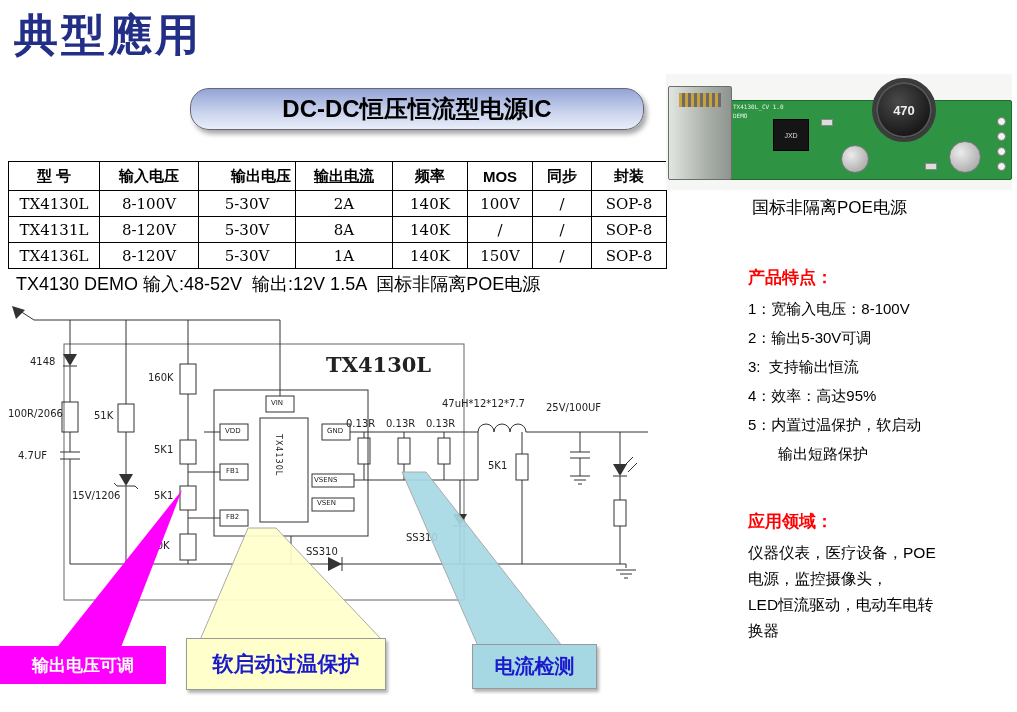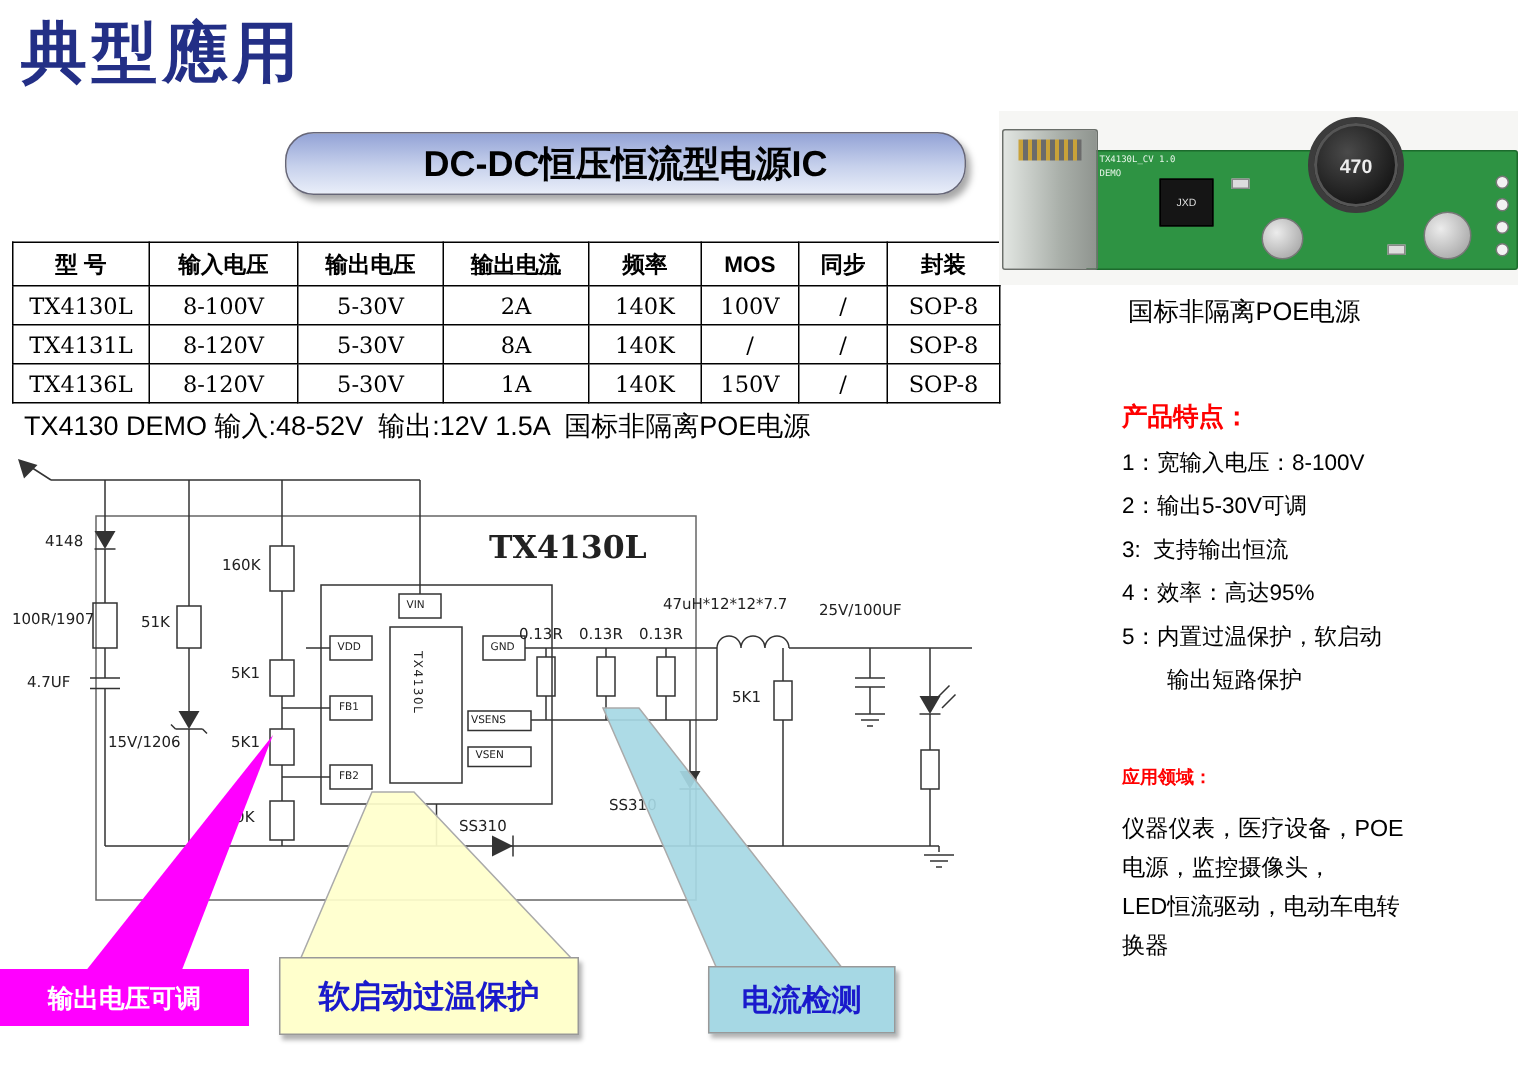--- a/index.html
+++ b/index.html
@@ -14,21 +14,21 @@
           background:linear-gradient(180deg,#93a3d6 0%,#c7d1ec 55%,#e9eef9 100%);
           box-shadow:3px 4px 5px rgba(0,0,0,0.35);
           display:flex;align-items:center;justify-content:center;
           font-size:24px;font-weight:bold;}
 
   table.spec-table{position:absolute;left:8px;top:161px;border-collapse:collapse;background:#fff;}
   .spec-table th,.spec-table td{border:1px solid #000;text-align:center;padding:1px 4px;}
   .spec-table th{font-size:15px;font-weight:bold;height:26px;}
   .spec-table td{font-size:15px;height:23px;font-family:"DejaVu Serif",serif;}
   .spec-table th:nth-child(1){width:82px;} .spec-table th:nth-child(2){width:90px;}
-  .spec-table th:nth-child(3){width:88px;} .spec-table th:nth-child(4){width:88px;text-decoration:underline;}
+  .spec-table th:nth-child(3){width:88px;text-align:right;} .spec-table th:nth-child(4){width:88px;text-decoration:underline;}
   .spec-table th:nth-child(5){width:66px;} .spec-table th:nth-child(6){width:56px;}
   .spec-table th:nth-child(7){width:50px;} .spec-table th:nth-child(8){width:66px;}
 
   .demo-line{position:absolute;left:16px;top:272px;font-size:18px;white-space:pre-wrap;}
 
   .schematic{position:absolute;left:8px;top:306px;width:650px;height:340px;z-index:1;}
   .schematic svg{position:absolute;left:0;top:0;}
   .sch-label{position:absolute;font-size:10px;color:#222;white-space:nowrap;
              font-family:"DejaVu Sans",sans-serif;}
   .sch-label.big{font-size:21px;font-weight:bold;font-family:"DejaVu Serif",serif;}
@@ -66,21 +66,21 @@
   .inductor{position:absolute;left:206px;top:4px;width:56px;height:56px;border-radius:50%;
             background:radial-gradient(circle at 40% 35%,#4a4a4a,#181818 70%);
             border:4px solid #3c3c3c;box-shadow:0 0 0 2px #555 inset;z-index:3;
             display:flex;align-items:center;justify-content:center;color:#eee;
             font-size:13px;font-weight:bold;}
   .photo-caption{position:absolute;left:752px;top:196px;font-size:17px;}
 
   .features-heading{position:absolute;left:748px;top:266px;color:#ff0000;font-weight:bold;font-size:17px;}
   .features-list{position:absolute;left:748px;top:294px;font-size:15px;width:262px;}
   .features-list div{line-height:29px;white-space:pre-wrap;}
-  .apps-heading{position:absolute;left:748px;top:510px;color:#ff0000;font-weight:bold;font-size:12px;}
+  .apps-heading{position:absolute;left:748px;top:510px;color:#ff0000;font-weight:bold;font-size:17px;}
   .apps-list{position:absolute;left:748px;top:540px;font-size:15.5px;width:262px;}
   .apps-list div{line-height:26px;white-space:pre-wrap;}
 </style>
 </head>
 <body>
 
 <div class="page">
 
   <div class="title">典型應用</div>
 
@@ -194,21 +194,21 @@
         <polygon points="55,48 69,48 62,60"></polygon>
         <polygon points="111,168 125,168 118,180"></polygon>
         <polygon points="445,208 459,208 452,220"></polygon>
         <polygon points="320,251 320,265 334,258"></polygon>
         <polygon points="605,158 619,158 612,170"></polygon>
       </g>
     </svg>
     <div>
         <span class="sch-label big" style="left: 318px; top: 46px;">TX4130L</span>
         <span class="sch-label" style="left: 22px; top: 50px;">4148</span>
-        <span class="sch-label" style="left: 0px; top: 102px;">100R/1907</span>
+        <span class="sch-label" style="left: 0px; top: 102px;">100R/2066</span>
         <span class="sch-label" style="left: 86px; top: 104px;">51K</span>
         <span class="sch-label" style="left: 140px; top: 66px;">160K</span>
         <span class="sch-label" style="left: 10px; top: 144px;">4.7UF</span>
         <span class="sch-label" style="left: 146px; top: 138px;">5K1</span>
         <span class="sch-label" style="left: 64px; top: 184px;">15V/1206</span>
         <span class="sch-label" style="left: 146px; top: 184px;">5K1</span>
         <span class="sch-label" style="left: 136px; top: 234px;">160K</span>
         <span class="sch-label pin" style="left: 263px; top: 93px;">VIN</span>
         <span class="sch-label pin" style="left: 217px; top: 121px;">VDD</span>
         <span class="sch-label pin" style="left: 319px; top: 121px;">GND</span>

